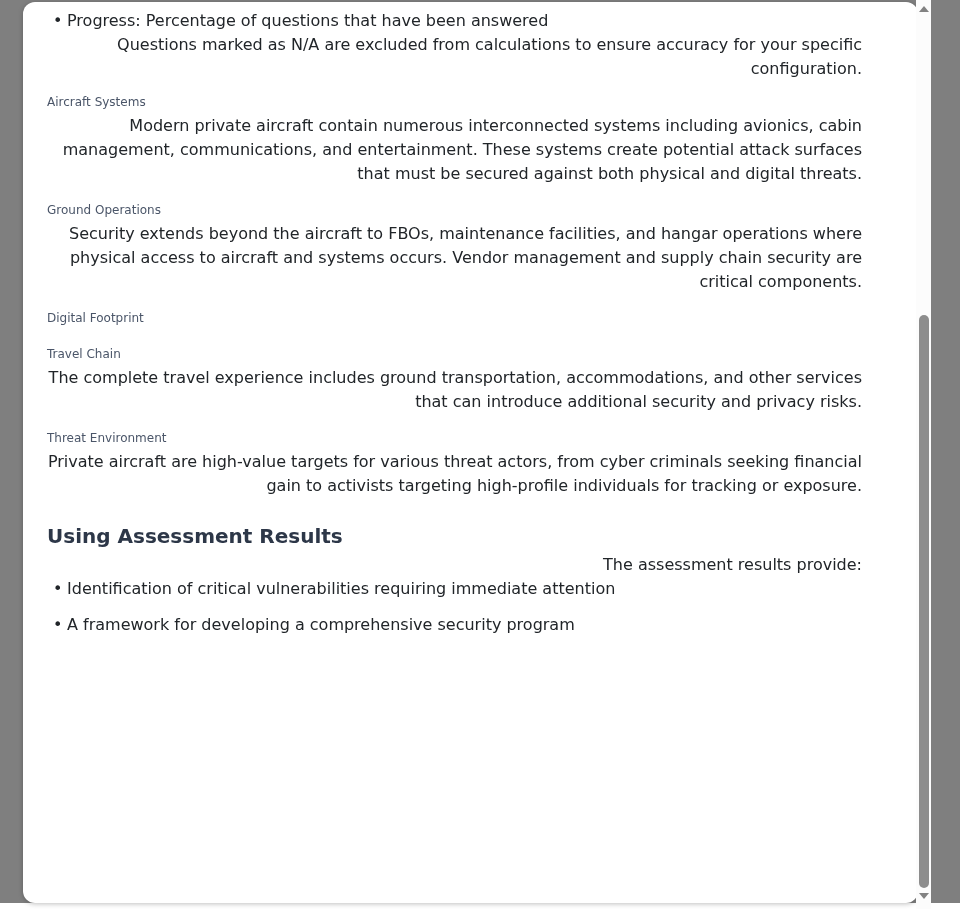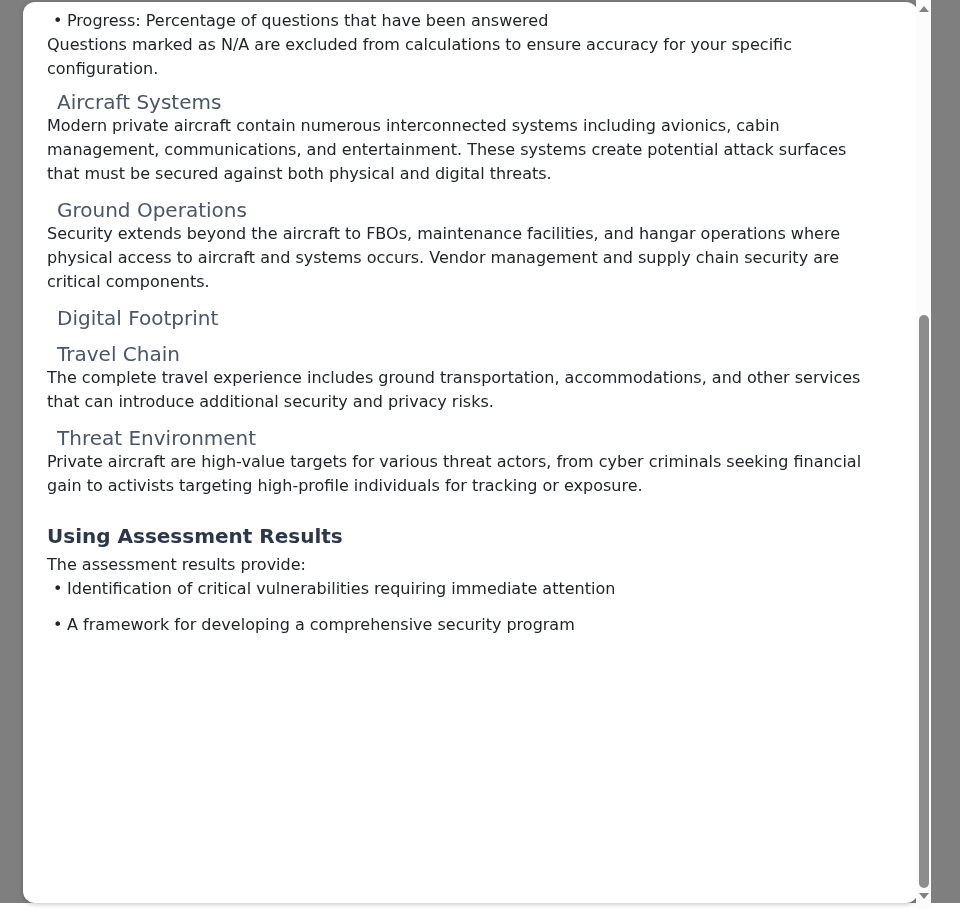--- a/index.html
+++ b/index.html
@@ -22,31 +22,31 @@
     border-radius: 12px;
     box-shadow: 0 1px 5px rgba(0,0,0,0.25);
     overflow: hidden;
   }
   .content {
     padding: 7px 56px 0 24px;
     color: #212529;
     font-size: 16px;
     line-height: 24px;
   }
-  .content p { margin: 0; }
+  .content p { margin: 0; text-align: right; }
   h2 {
     margin: 22px 0 0 0;
     font-size: 20px;
     line-height: 33px;
     font-weight: bold;
     color: #2d3748;
   }
   h3 {
-    margin: 12px 0 0 10px;
-    font-size: 20px;
+    margin: 12px 0 0 0;
+    font-size: 12px;
     line-height: 24px;
     font-weight: 400;
     color: #4a5568;
   }
   .mt4  { margin-top: 4px; }
   .mt5  { margin-top: 5px; }
   .mt8  { margin-top: 8px; }
   .mt9  { margin-top: 9px; }
   ul.plain {
     margin: 0; padding: 0 0 0 20px;

